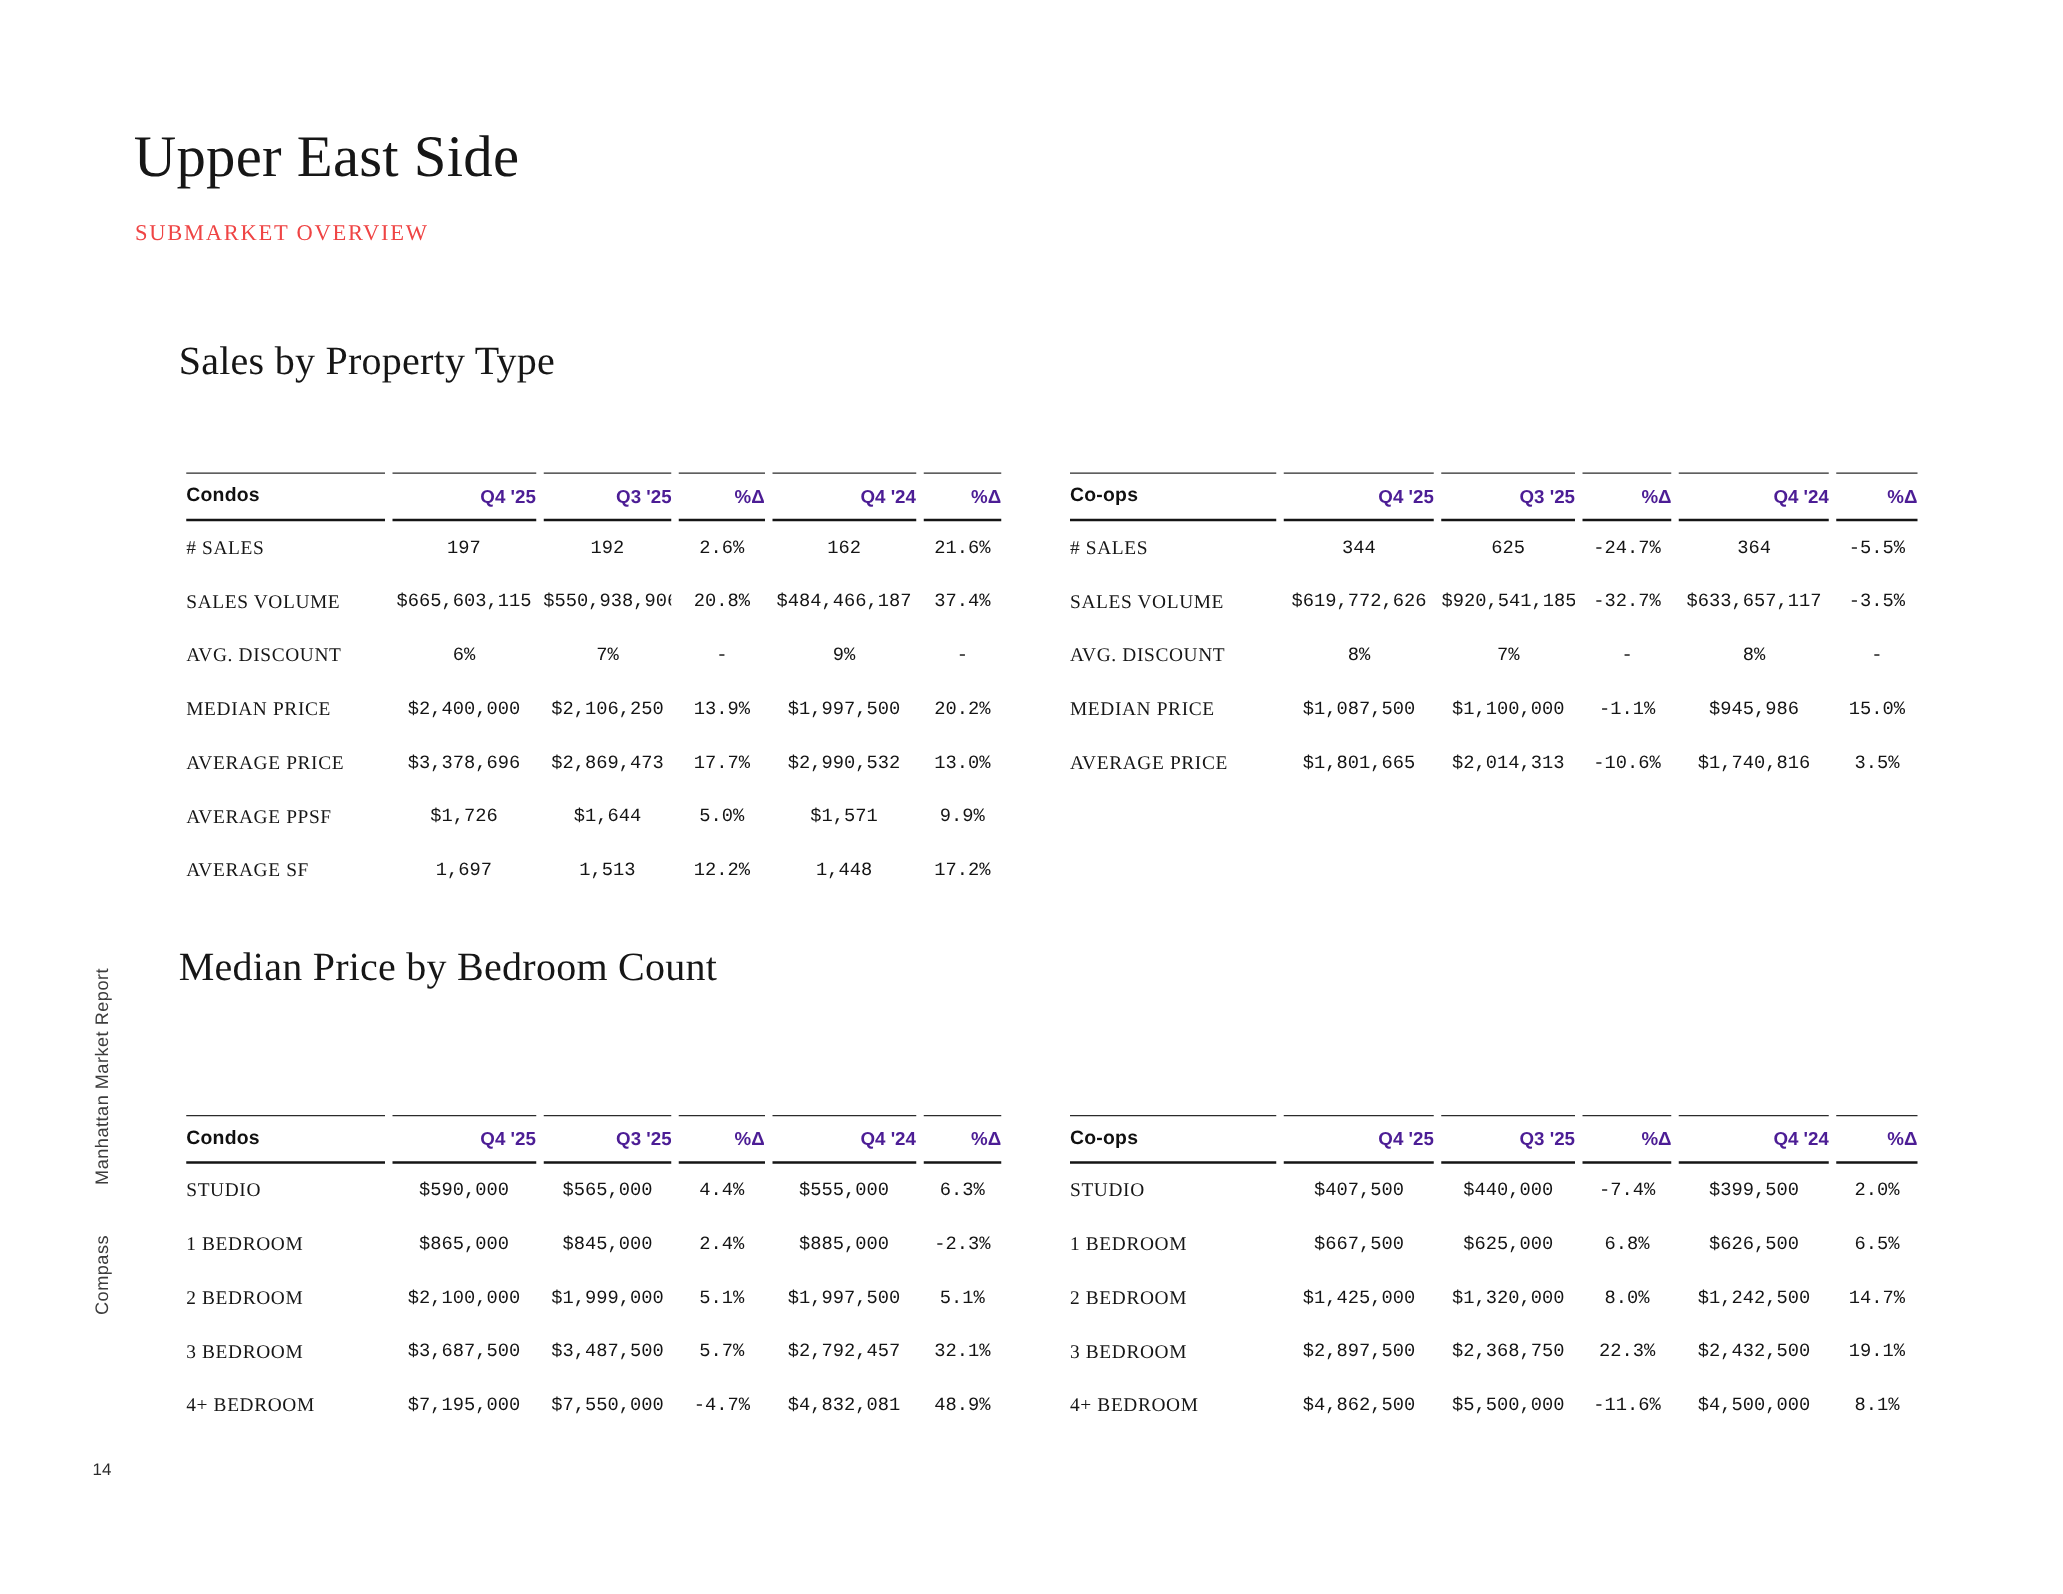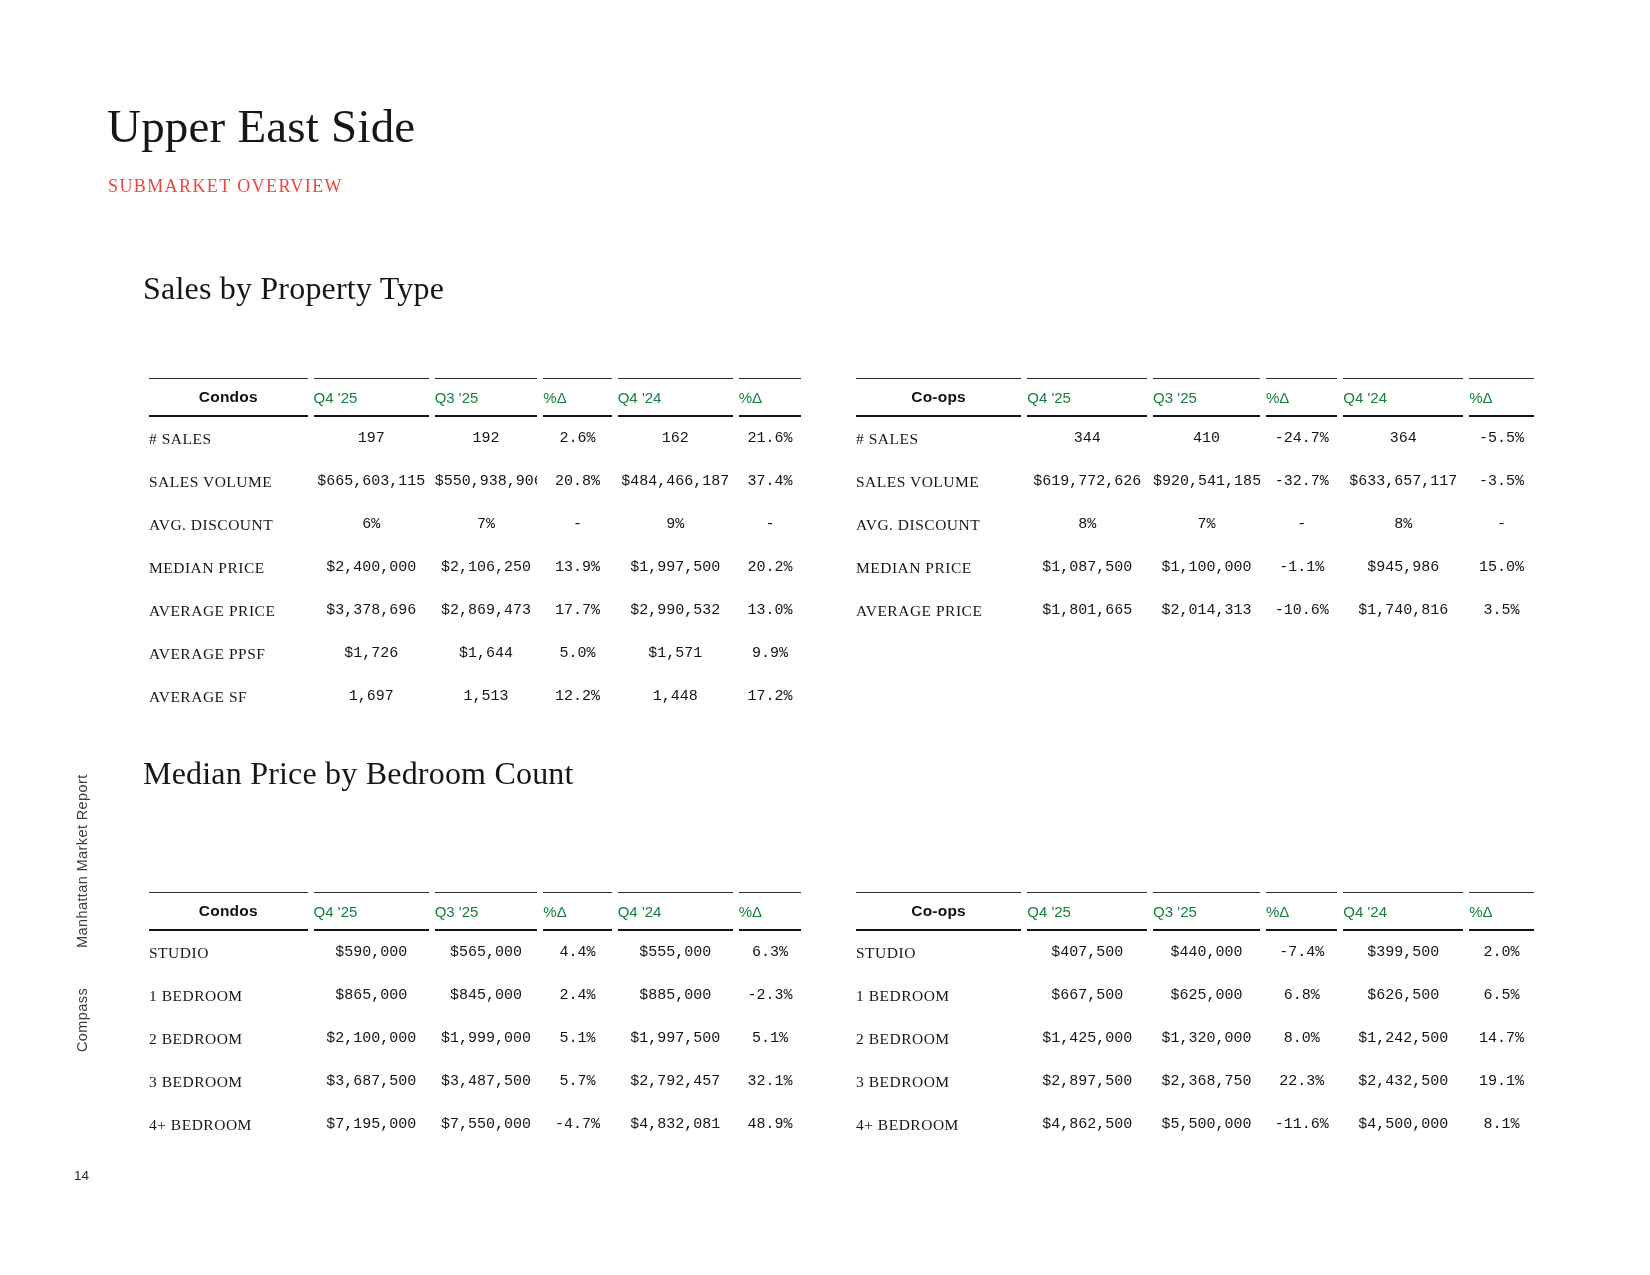--- a/index.html
+++ b/index.html
@@ -36,26 +36,26 @@
   #tbl-bed-coops{left:850px;top:892px;width:690px;}
 
   .tbl table{
     width:100%;border-collapse:separate;border-spacing:6px 0;
     table-layout:fixed;
   }
   .tbl thead th{
     border-top:1px solid #2b2b2b;
     border-bottom:2px solid #151515;
     height:36px;vertical-align:middle;padding:0;
-    font-weight:400;font-size:15px;color:#15803d;text-align:left;
+    font-weight:700;font-size:15px;color:#4c1d95;text-align:right;
     font-family:"Liberation Sans",sans-serif;
     overflow:hidden;white-space:nowrap;
   }
   .tbl thead th.tbl-title{
-    text-align:center;font-weight:700;font-size:15.5px;color:#101010;
+    text-align:left;font-weight:700;font-size:15.5px;color:#101010;
     letter-spacing:0.2px;
   }
   .tbl tbody tr{height:43px;margin-left:45px;}
   .tbl tbody th{
     text-align:left;vertical-align:middle;padding:0;font-weight:400;
     font-family:"Liberation Serif",serif;font-size:15.5px;color:#161616;
     letter-spacing:0.5px;white-space:nowrap;overflow:hidden;
   }
   .tbl tbody td{
     text-align:center;vertical-align:middle;padding:0;
@@ -182,21 +182,21 @@
             <th>Q3 '25</th>
             <th>%Δ</th>
             <th>Q4 '24</th>
             <th>%Δ</th>
           </tr>
       </thead>
       <tbody>
           <tr>
             <th># SALES</th>
             <td>344</td>
-            <td>410</td>
+            <td>625</td>
             <td>-24.7%</td>
             <td>364</td>
             <td>-5.5%</td>
           </tr>
           <tr>
             <th>SALES VOLUME</th>
             <td>$619,772,626</td>
             <td>$920,541,185</td>
             <td>-32.7%</td>
             <td>$633,657,117</td>

